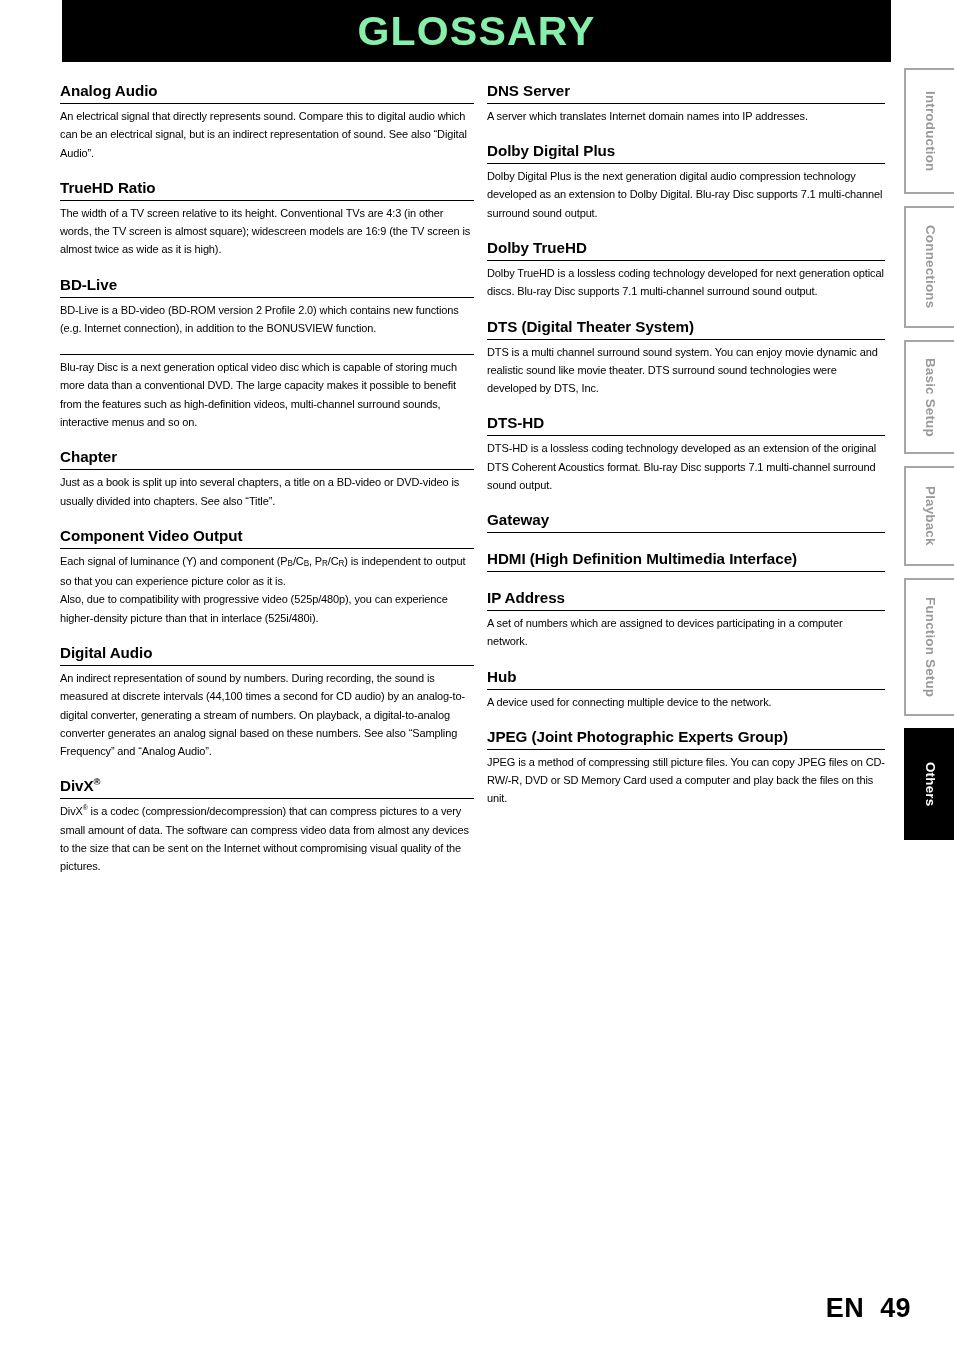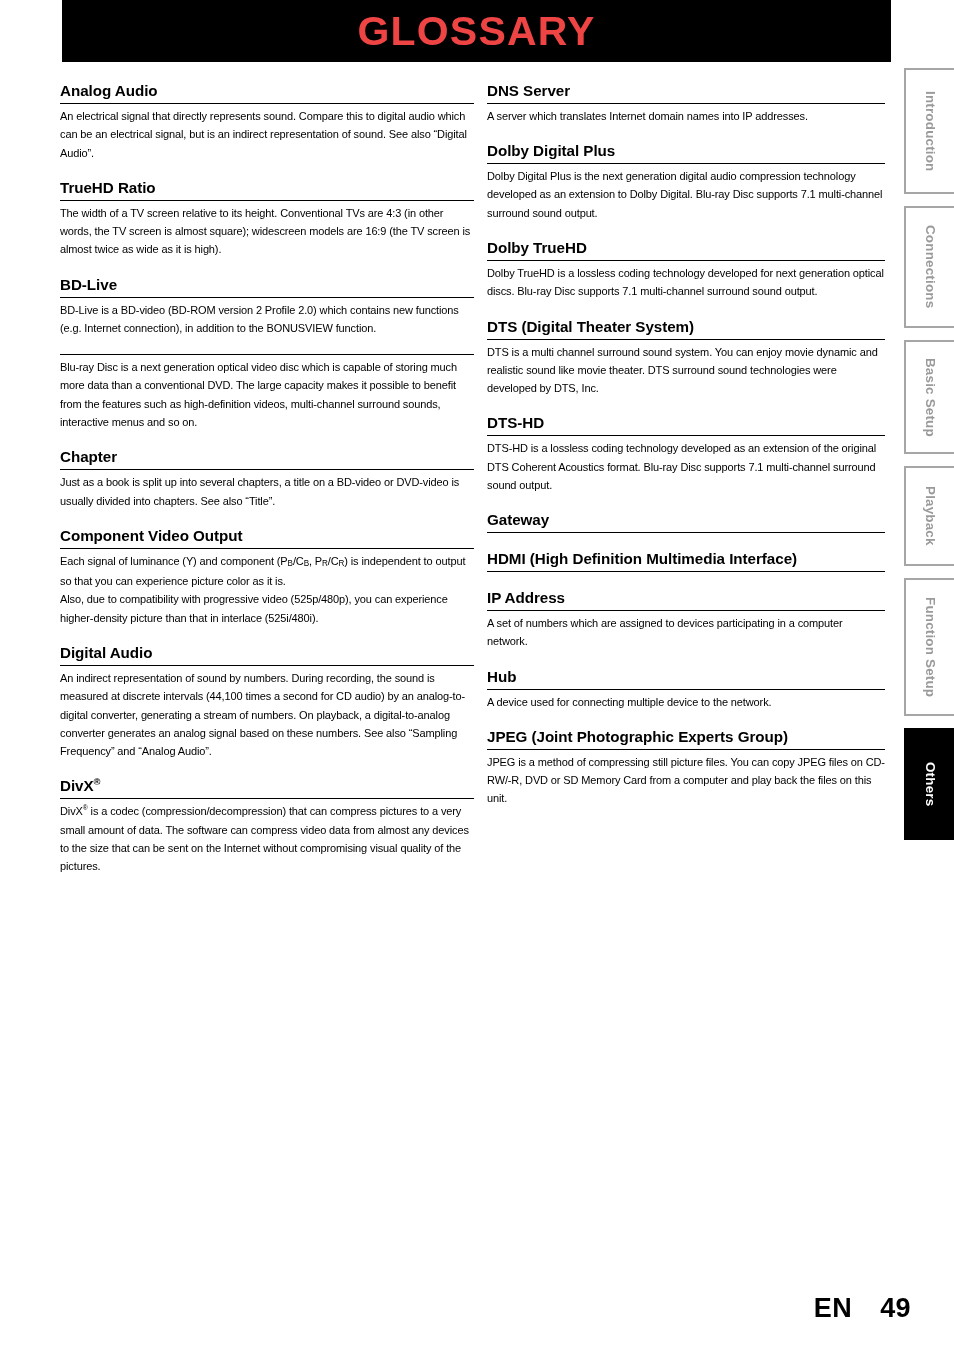--- a/index.html
+++ b/index.html
@@ -22,21 +22,21 @@
     left: 62px;
     top: 0;
     width: 829px;
     height: 62px;
     background: #000000;
     display: flex;
     align-items: center;
     justify-content: center;
   }
   #banner-title {
-    color: #ef4444;
+    color: #86efac;
     font-size: 41px;
     font-weight: bold;
     letter-spacing: 1.2px;
     line-height: 1;
     font-family: "Liberation Sans", sans-serif;
   }
 
   
   #columns {
     position: absolute;
@@ -126,21 +126,21 @@
   #footer {
     position: absolute;
     left: 0;
     bottom: 24px;
     width: 911px;
     text-align: right;
     font-weight: bold;
     font-size: 27px;
     letter-spacing: 0.4px;
   }
-  #footer-lang { margin-right: 28px; }
+  #footer-lang { margin-right: 16px; }
 </style>
 </head>
 <body>
 
 <div id="banner">
   <div id="banner-title">GLOSSARY</div>
 </div>
 
 <div id="columns">
   <div class="column" id="col-left">
@@ -225,21 +225,21 @@
         <div class="entry-def">A set of numbers which are assigned to devices participating in a computer network.</div>
       </div>
       <div class="entry">
         <div class="entry-term">Hub</div>
         <div class="entry-rule"></div>
         <div class="entry-def">A device used for connecting multiple device to the network.</div>
       </div>
       <div class="entry">
         <div class="entry-term">JPEG (Joint Photographic Experts Group)</div>
         <div class="entry-rule"></div>
-        <div class="entry-def">JPEG is a method of compressing still picture files. You can copy JPEG files on CD-RW/-R, DVD or SD Memory Card from a computer and play back the files on this unit.</div>
+        <div class="entry-def">JPEG is a method of compressing still picture files. You can copy JPEG files on CD-RW/-R, DVD or SD Memory Card used a computer and play back the files on this unit.</div>
       </div>
     </div>
 </div>
 
 <div id="tab-rail">
     <div class="side-tab" style="height: 126px;">
       <span class="side-tab-label">Introduction</span>
     </div>
     <div class="side-tab" style="height: 122px;">
       <span class="side-tab-label">Connections</span>

